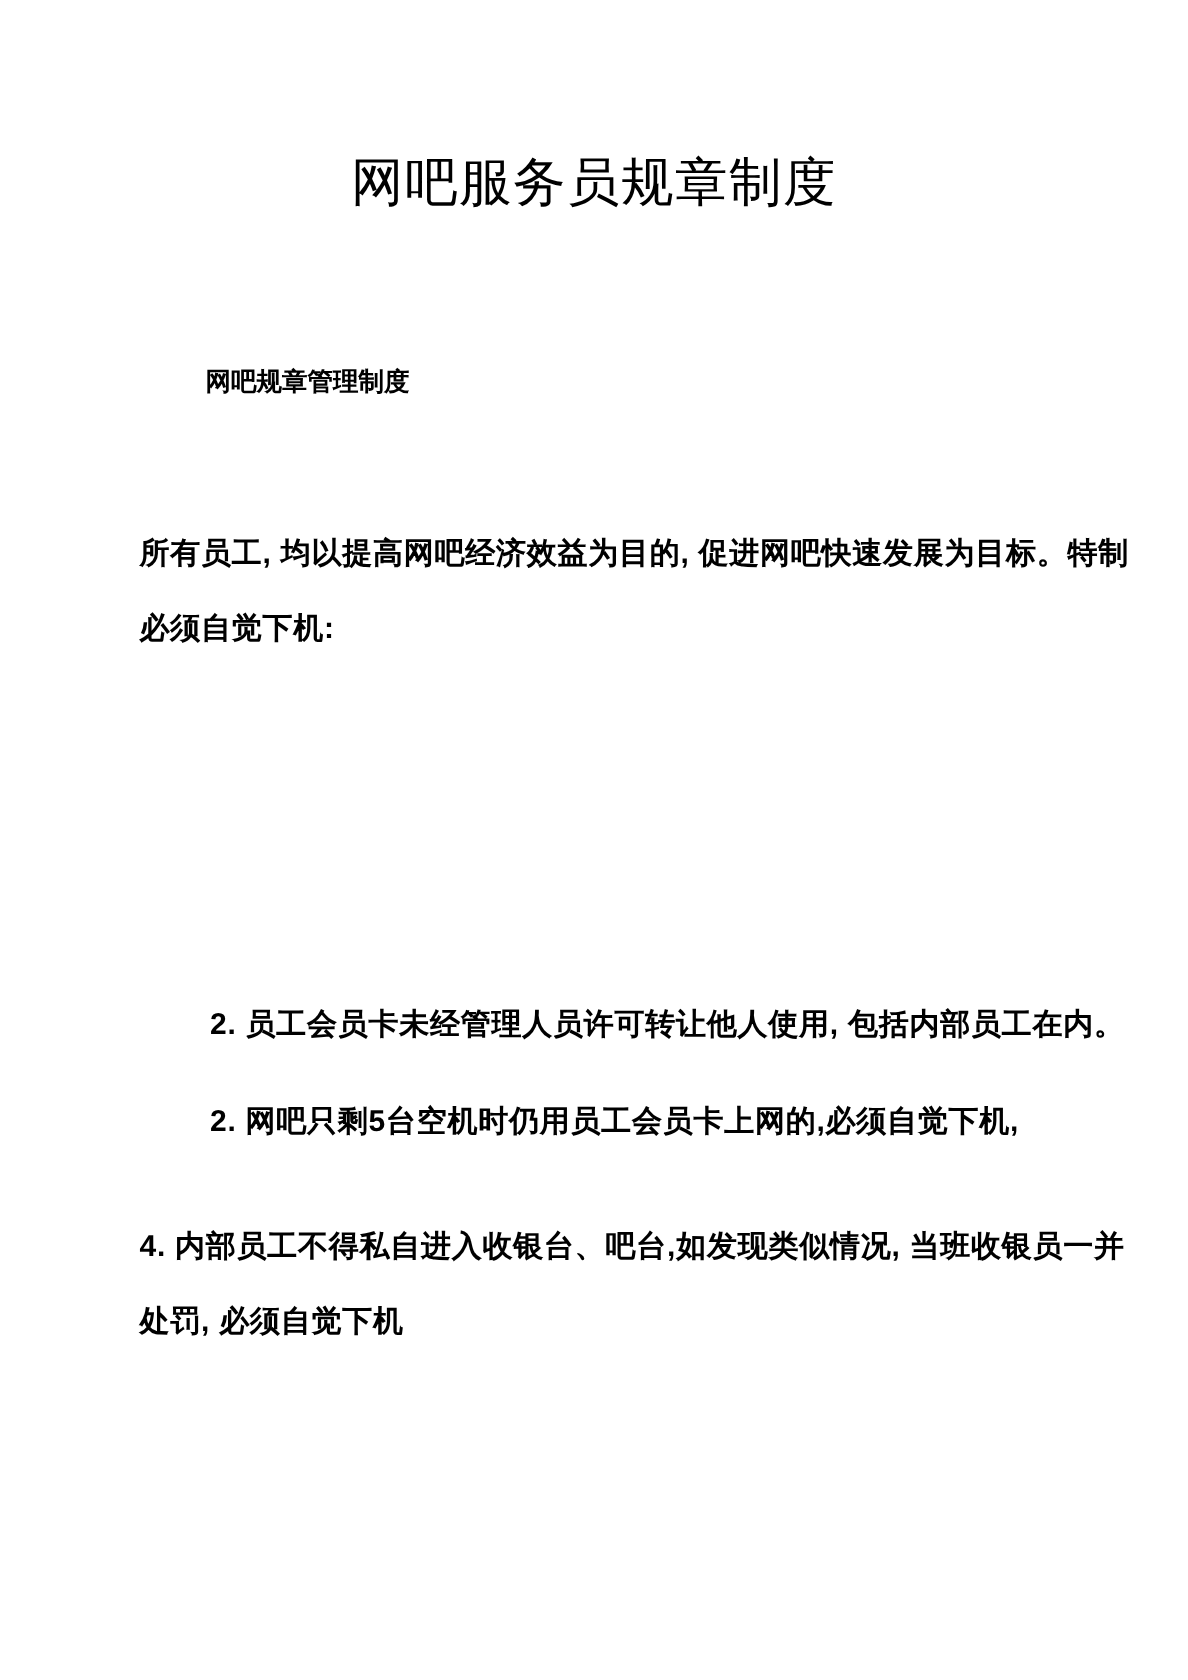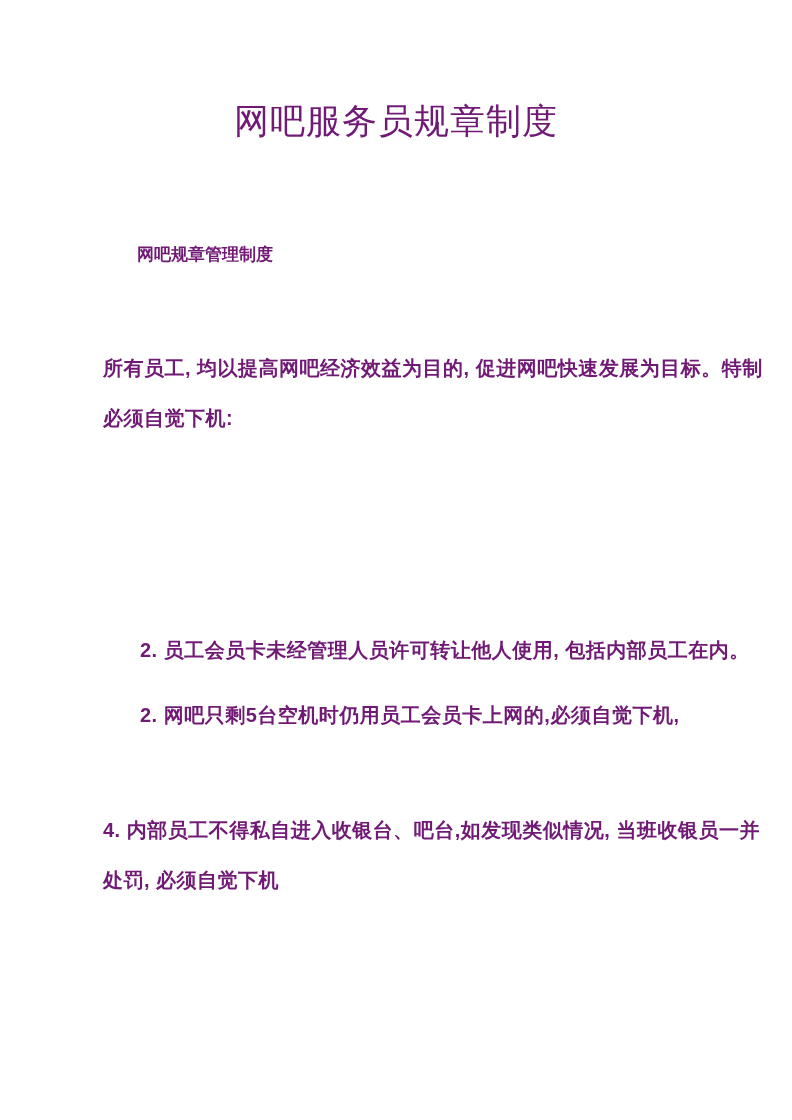--- a/index.html
+++ b/index.html
@@ -5,21 +5,21 @@
   html, body {
     margin: 0;
     padding: 0;
     background: #ffffff;
   }
   .page {
     position: relative;
     width: 792px;
     height: 1120px;
     background: #ffffff;
-    color: #701a75;
+    color: #000000;
     overflow: hidden;
     font-family: "Liberation Sans", sans-serif;
   }
   .doc-title {
     position: absolute;
     top: 98px;
     left: 0;
     width: 792px;
     text-align: center;
     font-family: "Liberation Serif", "DejaVu Serif", serif;
@@ -47,22 +47,22 @@
     font-weight: 700;
     white-space: nowrap;
   }
   .body-line {
     position: absolute;
     font-size: 20px;
     font-weight: 700;
     letter-spacing: 0.5px;
     white-space: nowrap;
   }
-  .at-margin { left: 103px; }
-  .indented  { left: 140px; }
+  .at-margin { left: 93px; }
+  .indented  { left: 140px; margin-top: 32px; }
 </style>
 </head>
 <body>
 
 <div class="page">
 
   <div class="doc-title">网吧服务员规章制度</div>
 
 
   <div class="section-heading">网吧规章管理制度</div>

